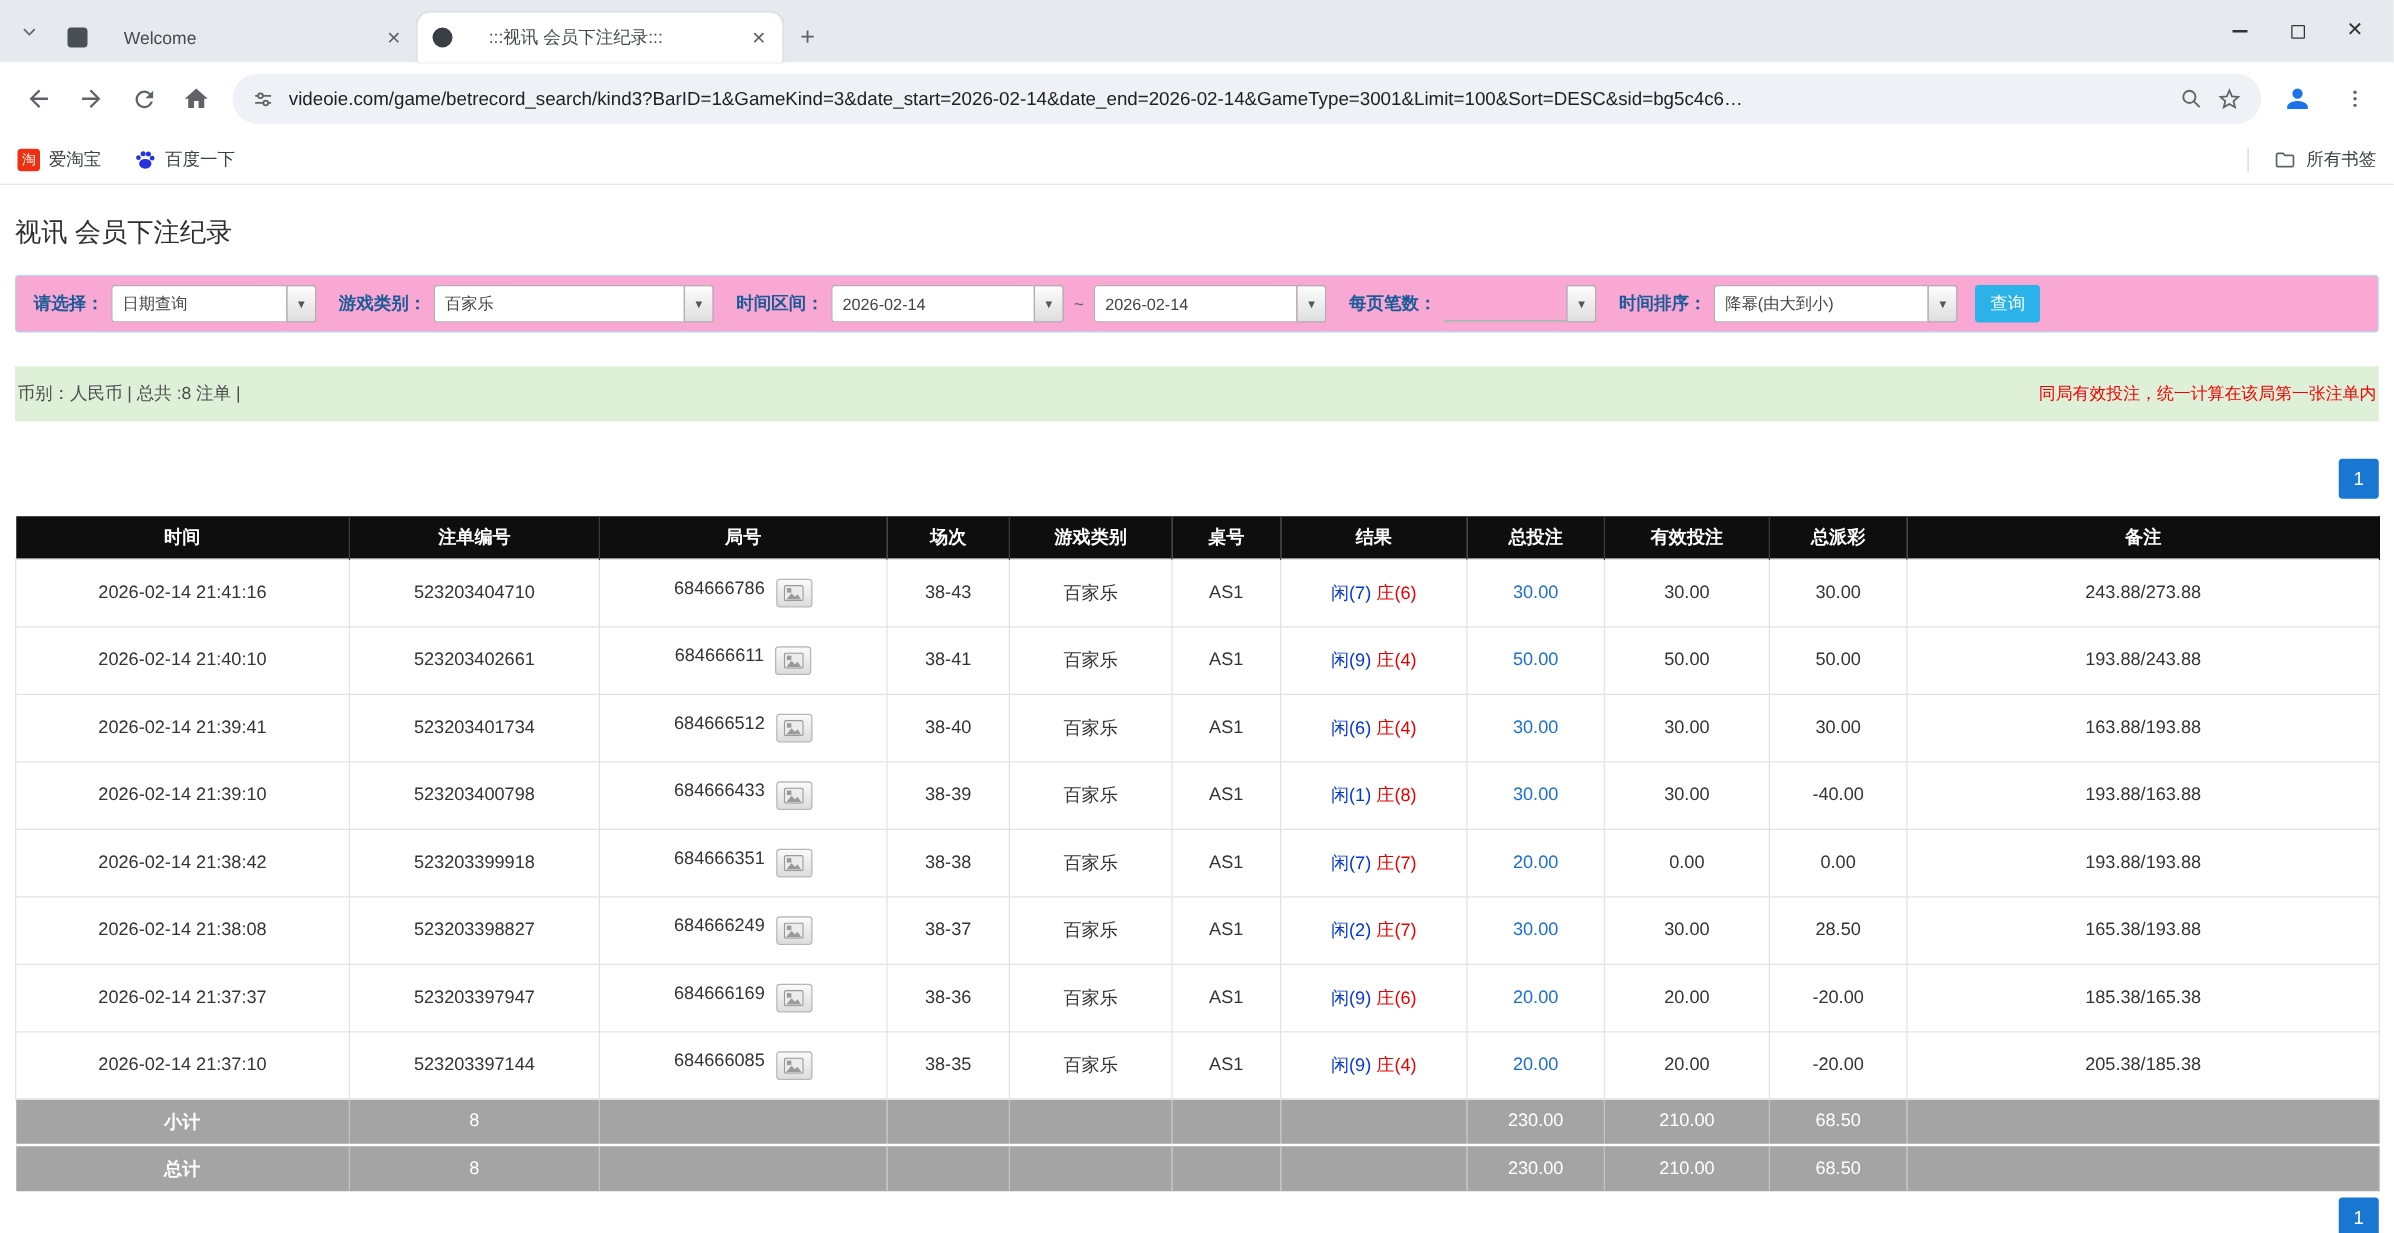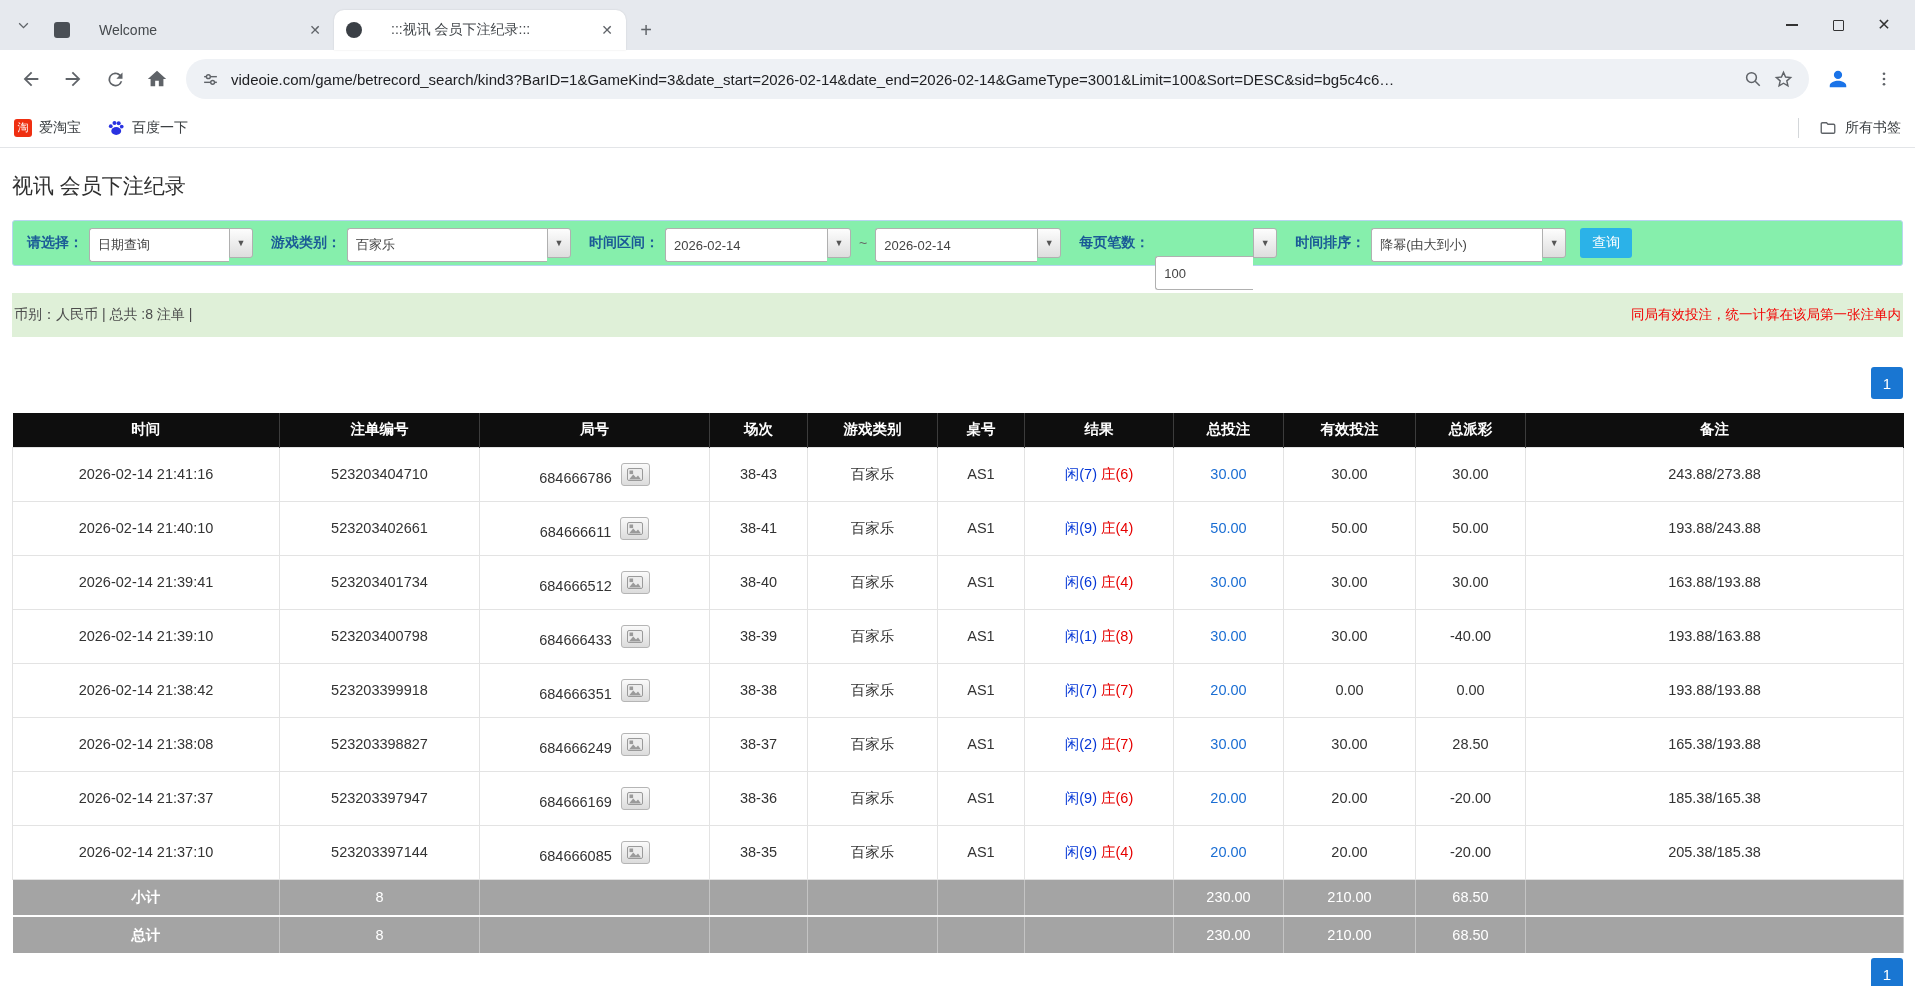--- a/index.html
+++ b/index.html
@@ -36,27 +36,27 @@
   .bm-item { display:flex; align-items:center; gap:7px; font-size:14px; color:#3c4043; margin-right:26px; }
   .bm-fav-red { width:18px; height:18px; background:#ef2f11; border-radius:3px; color:#fff; font-size:11px;
                 display:flex; align-items:center; justify-content:center; }
   .bm-right { margin-left:auto; display:flex; align-items:center; gap:8px; font-size:14px; color:#3c4043; }
   .bm-divider { width:1px; height:20px; background:#d4d7da; margin-right:12px; }
 
   
   .content { background:#fff; }
   .page-title { margin:24px 0 0 12px; font-size:21px; color:#2f2f2f; font-weight:500; height:28px; }
 
-  .filterbar { margin:20px 12px 0; height:46px; background:#86efac; border:1px solid #b6d6ef; border-radius:3px;
+  .filterbar { margin:20px 12px 0; height:46px; background:#f9a8d4; border:1px solid #b6d6ef; border-radius:3px;
                display:flex; align-items:center; padding:0 14px; }
   .flabel { font-size:14px; font-weight:bold; color:#1a5a96; white-space:nowrap; margin:0 6px 0 18px; }
   .flabel.first { margin-left:0; }
   .combo { display:flex; height:30px; }
   .combo input { border:1px solid #b0b0b0; border-right:none; border-radius:3px 0 0 3px; background:#fff;
-                 padding:16px 8px; font-size:13px; color:#444; outline:none; font-family:inherit; }
+                 padding:0 8px; font-size:13px; color:#444; outline:none; font-family:inherit; }
   .combo .cbtn { width:24px; border:1px solid #b0b0b0; border-radius:0 3px 3px 0;
                  background:linear-gradient(#fdfdfd,#dedede); display:flex; align-items:center; justify-content:center;
                  font-size:9px; color:#555; }
   .w-qtype { width:140px; } .w-game { width:200px; } .w-date { width:162px; } .w-size { width:98px;margin-top:28px; } .w-sort { width:171px; }
   .tilde { margin:0 8px; color:#666; font-size:14px; }
   .search-btn { margin-left:14px; height:30px; padding:0 12px; background:#2bb2e8; border:none; border-radius:3px;
                 color:#fff; font-size:14px; font-family:inherit; }
 
   .notice { margin:27px 12px 0; background:#dff0d8; padding:13px 2px; display:flex; justify-content:space-between; align-items:center; }
   .notice .info { font-size:14px; color:#4c4c4c; }
@@ -66,21 +66,21 @@
                 display:flex; align-items:center; justify-content:center; }
   .badge-top { margin:30px 12px 0 auto; }
   .badge-bottom { position:absolute; top:958px; right:12px; }
 
   table.bet-table { width:1891px; margin:14px 12px 0; border-collapse:collapse; table-layout:fixed; }
   .bet-table thead th { background:#0e0e0e; color:#fff; font-size:14.5px; font-weight:bold; height:34px;
                         border-right:1px solid #3c3c3c; }
   .bet-table thead th:last-child { border-right:1px solid #0e0e0e; }
   .bet-table tbody td { height:54px; text-align:center; vertical-align:middle; font-size:14.5px; color:#333;
                         background:#fff; border:1px solid #e3e3e3; }
-  .round-cell-inner { display:inline-flex; align-items:flex-end; gap:9px; }
+  .round-cell-inner { display:inline-flex; align-items:flex-start; gap:9px; }
   .round-btn { width:29px; height:23px; border:1px solid #b5b5b5; border-radius:3px;
                background:linear-gradient(#fafafa,#dcdcdc); display:inline-flex; align-items:center; justify-content:center; }
   .res-player { color:#0436d6; }
   .res-banker { color:#e60000; }
   .bet-amount { color:#1b6ed3; }
   .neg { color:#ff0000; }
   .bet-table tfoot td { height:37px; background:#a4a4a4; color:#fff; text-align:center; font-size:14.5px;
                         border-right:1px solid #c4c4c4; }
   .bet-table tfoot td:first-child { font-weight:bold; }
   .bet-table tfoot tr.total-row td { border-top:2px solid #fff; }

